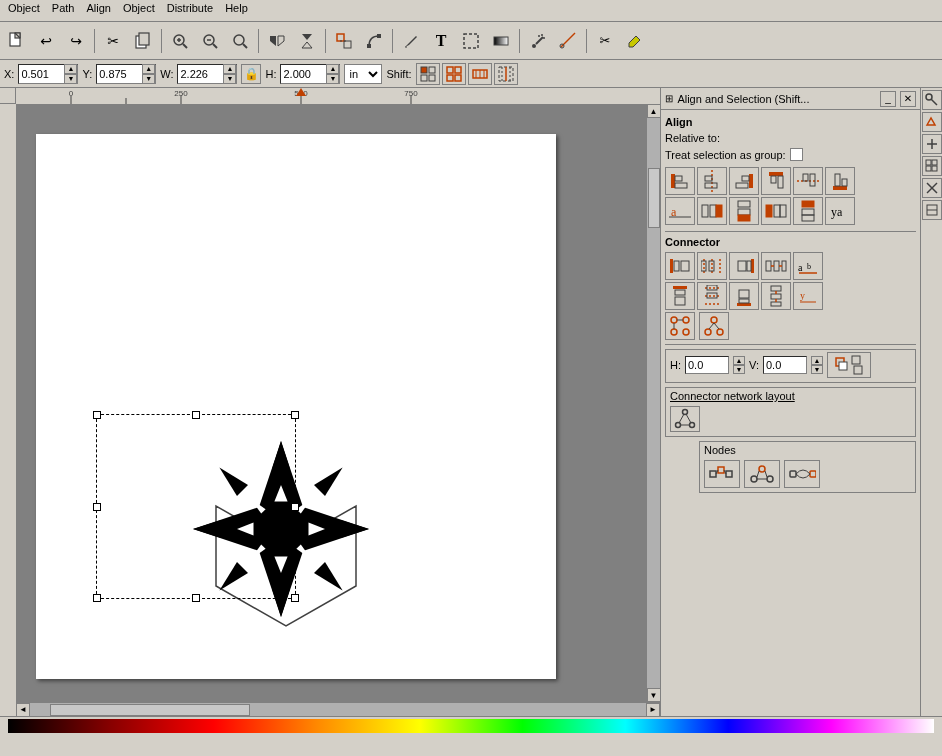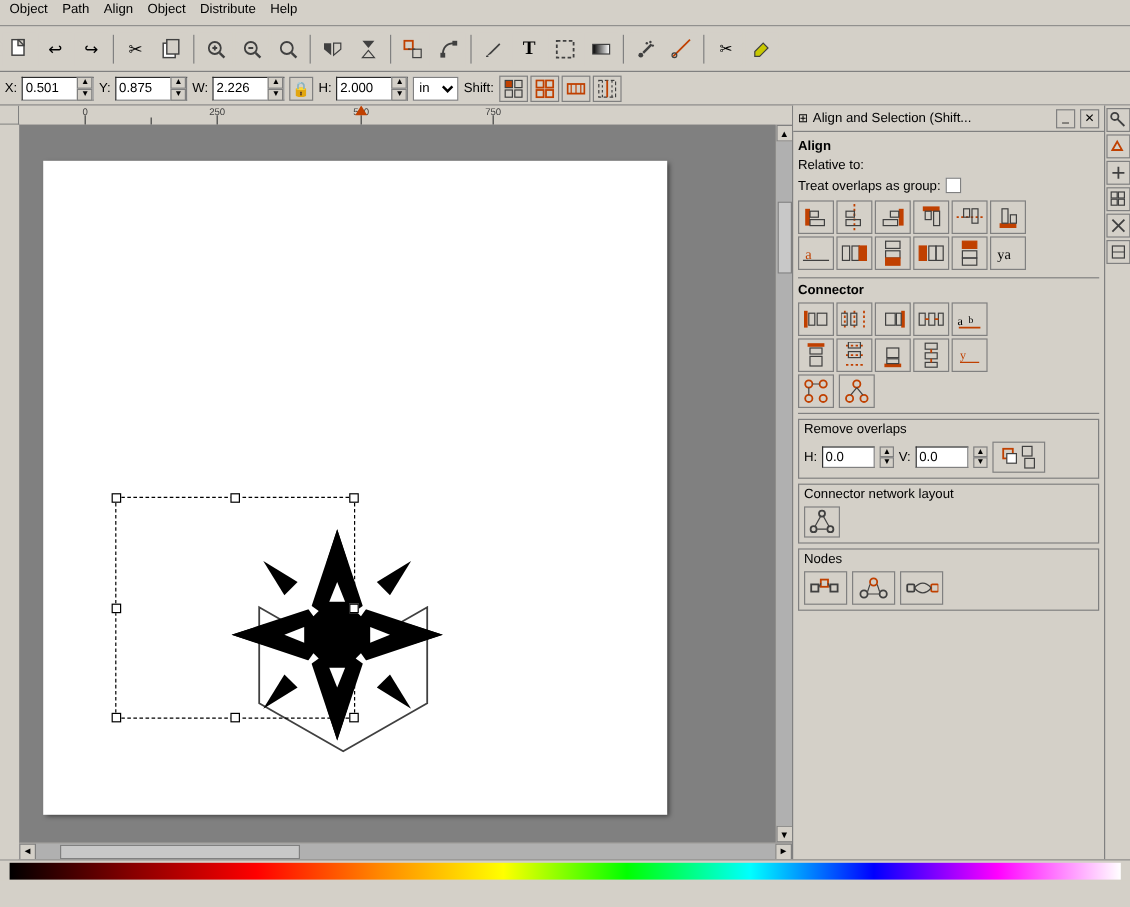--- a/index.html
+++ b/index.html
@@ -75,24 +75,24 @@
     .ro-border { border: 1px solid #808080; padding: 2px 4px 4px 4px; margin-top: 2px; }
     .ro-title { font-size: 11px; margin-bottom: 4px; }
     .ro-row { display: flex; align-items: center; gap: 4px; }
     .ro-input { width: 44px; height: 18px; border: 1px inset #808080; background: white; display: flex; align-items: center; }
     .ro-input input { width: 100%; border: none; outline: none; font-size: 11px; background: transparent; padding: 0 2px; }
     .ro-spin { display: flex; flex-direction: column; }
     .ro-spin-btn { width: 12px; height: 9px; background: #d4d0c8; border: 1px solid #808080; font-size: 7px; cursor: pointer; display: flex; align-items: center; justify-content: center; }
     .ro-arrange-btn { width: 44px; height: 26px; background: #d4d0c8; border: 1px solid #808080; display: flex; align-items: center; justify-content: center; cursor: pointer; font-size: 18px; }
 
     .connector-section { margin-bottom: 4px; }
-    .connector-border { border: 1px solid #808080; padding: 2px 4px 4px 4px; margin-top: 2px; }
+    .connector-border { border: 1px solid #808080; padding: 2px 4px 4px 4px; margin-top: 2px; text-decoration: underline; }
     .connector-btn { width: 30px; height: 26px; background: #d4d0c8; border: 1px solid #808080; display: flex; align-items: center; justify-content: center; cursor: pointer; font-size: 12px; }
 
-    .nodes-section { margin-bottom: 4px; }
+    .nodes-section { margin-bottom: 4px; margin-left: 34px; }
     .nodes-border { border: 1px solid #808080; padding: 2px 4px 4px 4px; margin-top: 2px; }
     .nodes-grid { display: flex; gap: 4px; }
     .node-btn { width: 36px; height: 28px; background: #d4d0c8; border: 1px solid #808080; display: flex; align-items: center; justify-content: center; cursor: pointer; font-size: 14px; }
 
     
     .far-right { width: 22px; background: #d4d0c8; border-left: 1px solid #808080; display: flex; flex-direction: column; align-items: center; padding: 2px 0; gap: 2px; }
     .fr-btn { width: 20px; height: 20px; background: #d4d0c8; border: 1px solid #808080; display: flex; align-items: center; justify-content: center; cursor: pointer; font-size: 11px; }
 
     
     .statusbar { height: 18px; background: #d4d0c8; border-top: 1px solid #808080; display: flex; align-items: center; padding: 0 4px; font-size: 11px; }
@@ -441,21 +441,21 @@
 
     <div class="panel-content">
 
       <div class="section-label">Align</div>
 
       <div class="rel-to-row">
         <span>Relative to:</span>
       </div>
 
       <div class="treat-row">
-        <span>Treat overlaps as group:</span>
+        <span>Treat selection as group:</span>
         <div class="checkbox"></div>
       </div>
 
       <div class="align-grid">
         <div class="align-btn" title="Align left edges">
           <svg width="22" height="22" viewBox="0 0 22 22">
               <rect x="2" y="4" width="4" height="14" fill="#c04000"></rect>
               <rect x="6" y="6" width="7" height="5" fill="none" stroke="#404040" stroke-width="1"></rect>
               <rect x="6" y="13" width="12" height="5" fill="none" stroke="#404040" stroke-width="1"></rect>
             </svg>
@@ -645,21 +645,20 @@
               <line x1="11" y1="8" x2="6" y2="14" stroke="#404040" stroke-width="1"></line>
               <line x1="11" y1="8" x2="16" y2="14" stroke="#404040" stroke-width="1"></line>
             </svg>
         </div>
       </div>
 
       <hr class="section-divider">
 
       <div class="remove-overlap-section">
         <div class="ro-border">
-          <div class="ro-title">Remove overlaps</div>
           <div class="ro-row">
             <span>H:</span>
             <div class="ro-input">
               <input type="text" value="0.0" style="">
             </div>
             <div class="ro-spin">
               <div class="ro-spin-btn">▲</div>
               <div class="ro-spin-btn">▼</div>
             </div>
             <span>V:</span>

